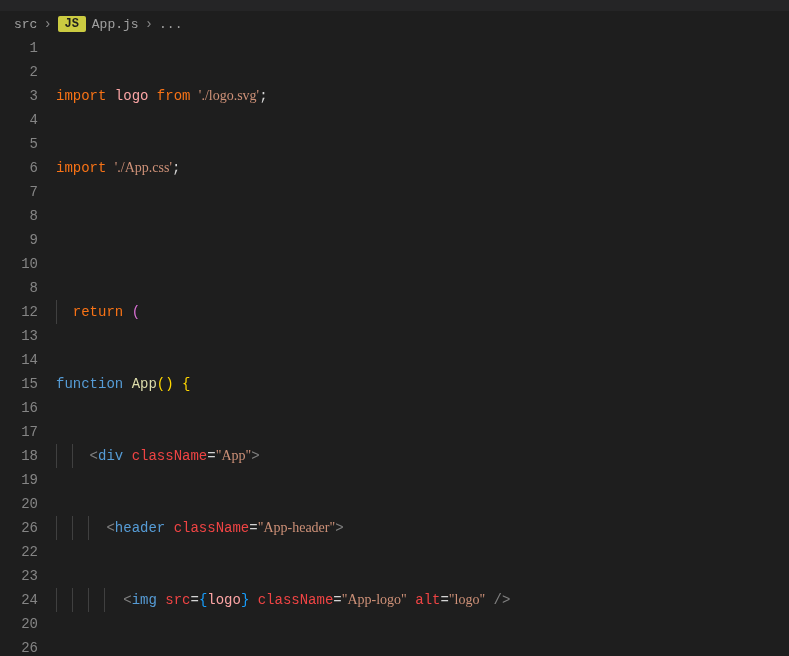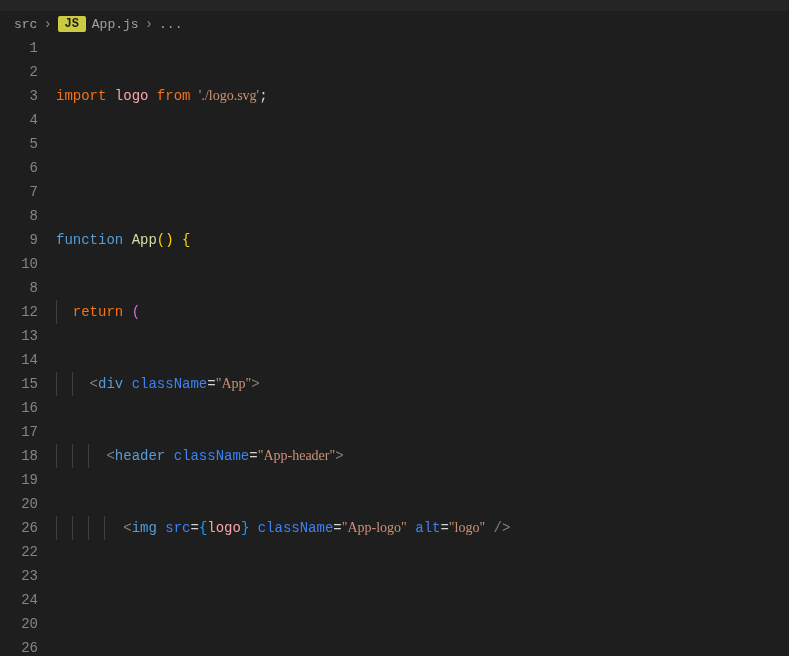--- a/index.html
+++ b/index.html
@@ -77,21 +77,21 @@
     .c-var       { color: #fca5a5; }
     .c-string    { color: #ce9178; font-family: Liberation Serif, serif; }
     .c-punct     { color: #d4d4d4; }
     .c-func      { color: #569cd6; }
     .c-funcname  { color: #dcdcaa; }
     .c-brace     { color: #ffd700; }
     .c-brace2    { color: #da70d6; }
     .c-brace3    { color: #179fff; }
     .c-tag       { color: #808080; }
     .c-tagname   { color: #569cd6; }
-    .c-attr      { color: #3b82f6; text-align: center; }
+    .c-attr      { color: #ef4444; text-align: center; }
   </style>
 </head>
 <body>
 
 <div class="tab-bar"></div>
 
 <div class="breadcrumb">
   <span>src</span>
   <span class="sep">›</span>
   <span class="js-icon">JS</span>
@@ -125,23 +125,24 @@
     <div>26</div>
     <div>22</div>
     <div>23</div>
     <div>24</div>
     <div>20</div>
     <div>26</div>
   </div>
 
   <div class="code">
     <div class="code-line"><span class="c-keyword">import</span> <span class="c-var">logo</span> <span class="c-keyword">from</span> <span class="c-string">'./logo.svg'</span><span class="c-punct">;</span></div>
+    <div class="code-line"><span class="c-keyword">import</span> <span class="c-string">'./App.css'</span><span class="c-punct">;</span></div>
     <div class="code-line"></div>
+    <div class="code-line"><span class="indent-guide" style="left:0px"></span>  <span class="c-keyword">return</span> <span class="c-brace2">(</span></div>
     <div class="code-line"><span class="c-func">function</span> <span class="c-funcname">App</span><span class="c-brace">()</span> <span class="c-brace">{</span></div>
-    <div class="code-line"><span class="indent-guide" style="left:0px"></span>  <span class="c-keyword">return</span> <span class="c-brace2">(</span></div>
     <div class="code-line"><span class="indent-guide" style="left:0px"></span><span class="indent-guide" style="left:16px"></span>    <span class="c-tag">&lt;</span><span class="c-tagname">div</span> <span class="c-attr">className</span><span class="c-punct">=</span><span class="c-string">"App"</span><span class="c-tag">&gt;</span></div>
     <div class="code-line"><span class="indent-guide" style="left:0px"></span><span class="indent-guide" style="left:16px"></span><span class="indent-guide" style="left:32px"></span>      <span class="c-tag">&lt;</span><span class="c-tagname">header</span> <span class="c-attr">className</span><span class="c-punct">=</span><span class="c-string">"App-header"</span><span class="c-tag">&gt;</span></div>
     <div class="code-line"><span class="indent-guide" style="left:0px"></span><span class="indent-guide" style="left:16px"></span><span class="indent-guide" style="left:32px"></span><span class="indent-guide" style="left:48px"></span>        <span class="c-tag">&lt;</span><span class="c-tagname">img</span> <span class="c-attr">src</span><span class="c-punct">=</span><span class="c-brace3">{</span><span class="c-var">logo</span><span class="c-brace3">}</span> <span class="c-attr">className</span><span class="c-punct">=</span><span class="c-string">"App-logo"</span> <span class="c-attr">alt</span><span class="c-punct">=</span><span class="c-string">"logo"</span> <span class="c-tag">/&gt;</span></div>
     
     
     
     
     
     
     

